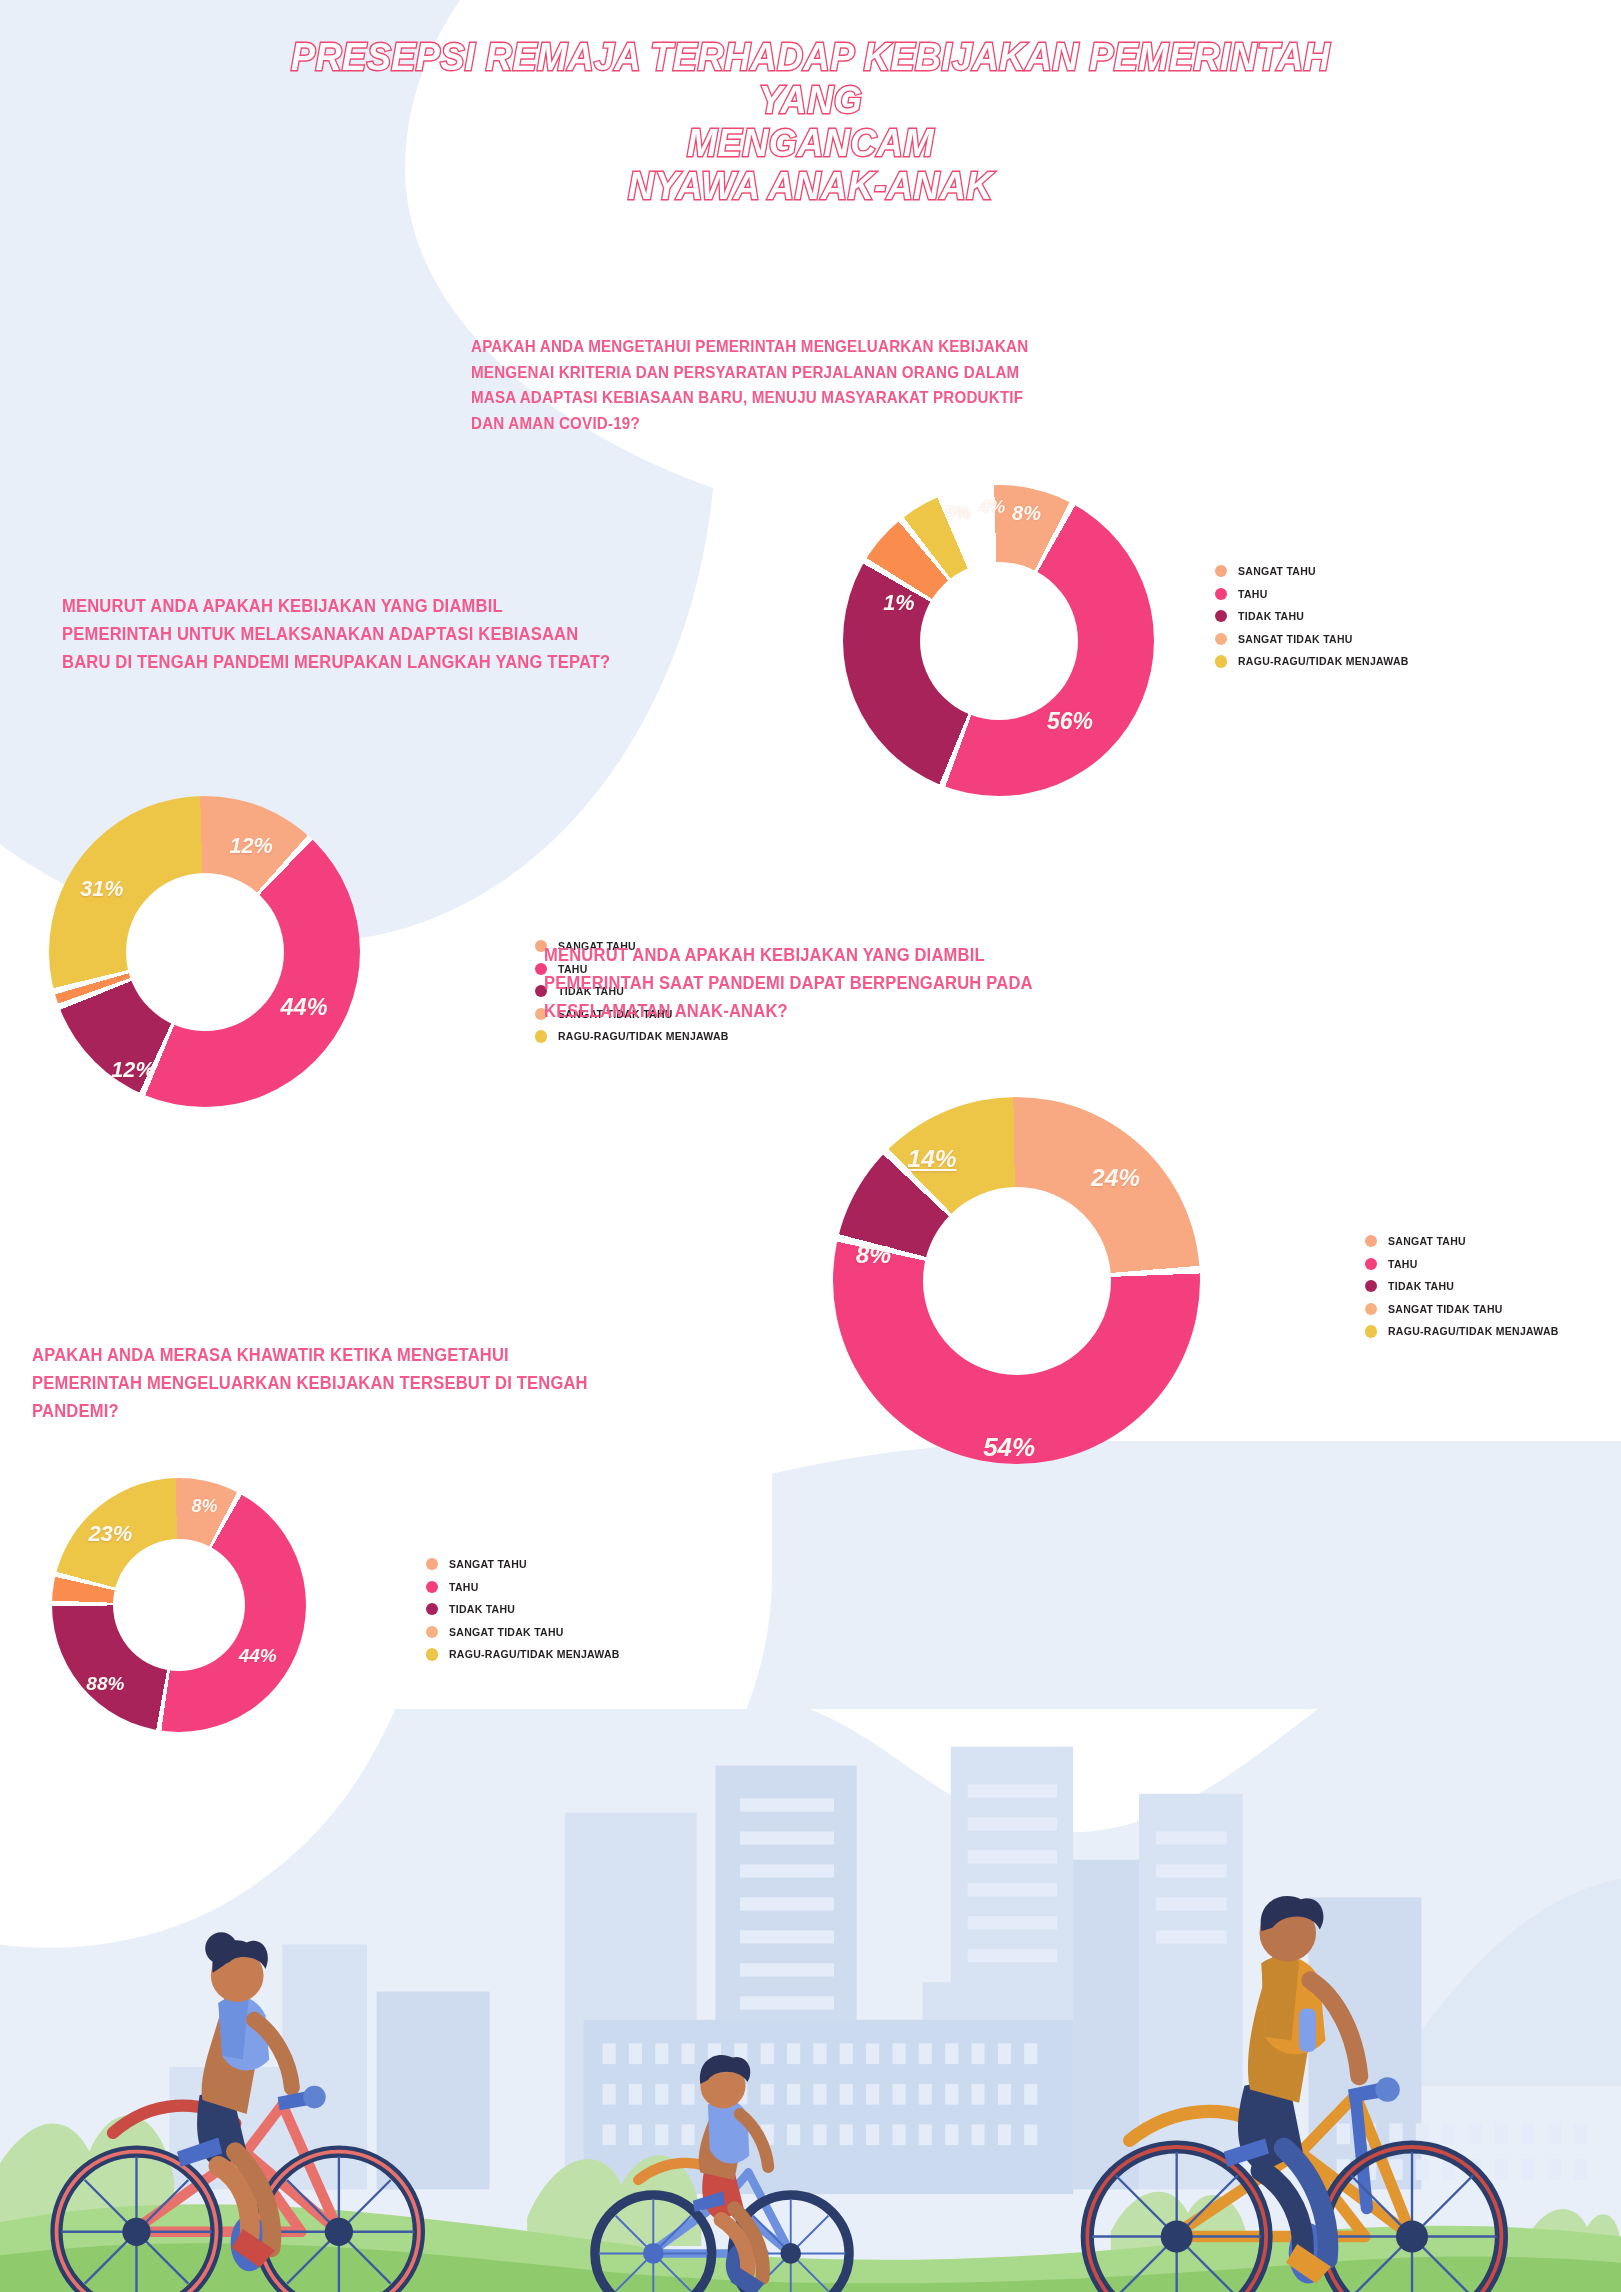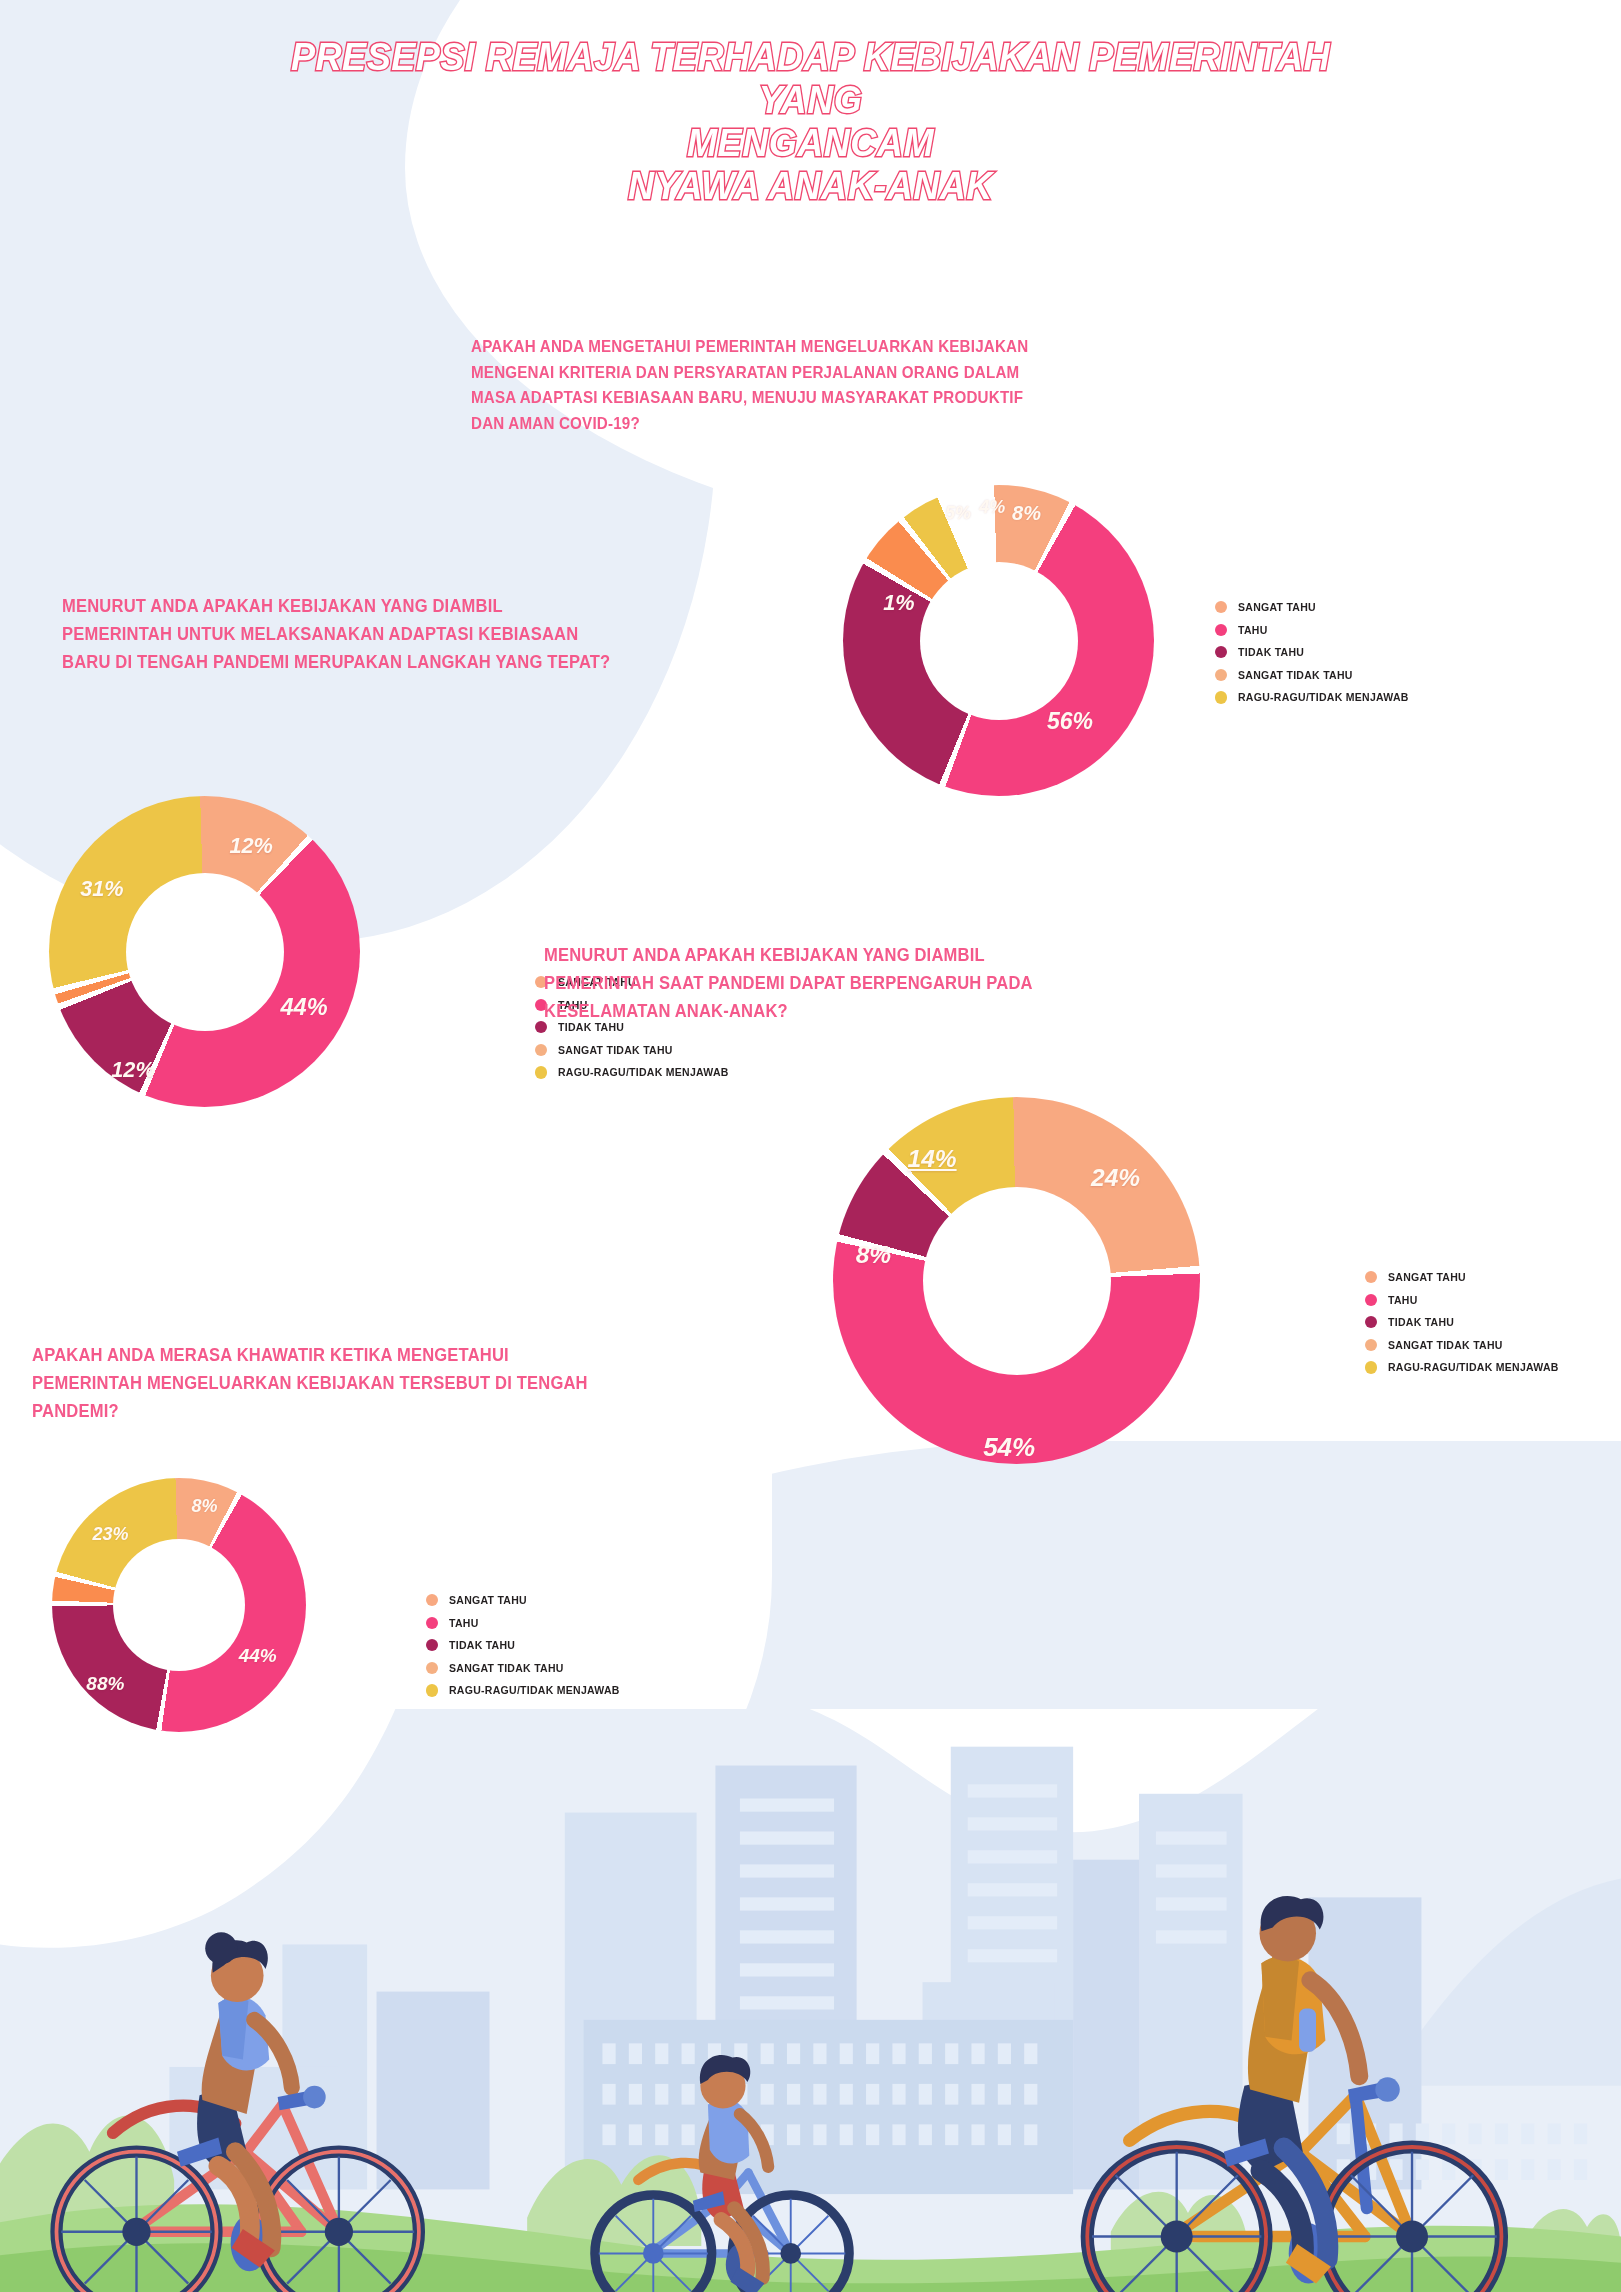--- a/index.html
+++ b/index.html
@@ -74,21 +74,21 @@
   }
   .pct{
     position:absolute;color:#fff9f2;font-weight:bold;font-style:italic;
     transform:translate(-50%,-50%);
     white-space:nowrap;
     text-shadow:0 0.9px 1.9px rgba(120,40,60,.18);
     z-index:3;
   }
 
   
-  .legend{position:absolute;z-index:12;margin-top:36px;}
+  .legend{position:absolute;z-index:12;}
   .legend .row{display:flex;align-items:center;margin-bottom:10.4px;}
   .legend .dot{width:12.2px;height:12.2px;border-radius:50%;flex:0 0 auto;margin-right:10.4px;}
   .legend .lbl{
     font-size:11.3px;font-weight:bold;color:#231f20;letter-spacing:0.3px;
     text-transform:uppercase;transform:scaleX(.93);transform-origin:left center;
     white-space:nowrap;
   }
 
   
   .illus{position:absolute;left:0;bottom:0;width:1621px;height:584px;z-index:5;}
@@ -260,21 +260,21 @@
             #ffffff 189.6deg 192deg,
             #a8235a 192deg 271.2deg,
             #ffffff 271.2deg 273.6deg,
             #fa8c4e 273.6deg 284.4deg,
             #ffffff 284.4deg 286.8deg,
             #edc547 286.8deg 369.6deg);">
       <div class="hole" style="width:132px;height:132px;"></div>
       <div class="pct" style="left:60%;top:11%;font-size:18px;">8%</div>
       <div class="pct" style="left:81%;top:70%;font-size:19px;">44%</div>
       <div class="pct" style="left:21%;top:81%;font-size:19px;">88%</div>
-      <div class="pct" style="left:23%;top:22%;font-size:18px;text-align:center;">23%</div>
+      <div class="pct" style="left:23%;top:22%;font-size:22px;text-align:center;">23%</div>
     </div>
   </div>
 
   <div class="legend" style="left:426px;top:1558px;">
     <div class="row">
         <span class="dot" style="background:#f8a981"></span>
         <span class="lbl">SANGAT TAHU</span>
       </div>
     <div class="row">
         <span class="dot" style="background:#f43f7e"></span>

